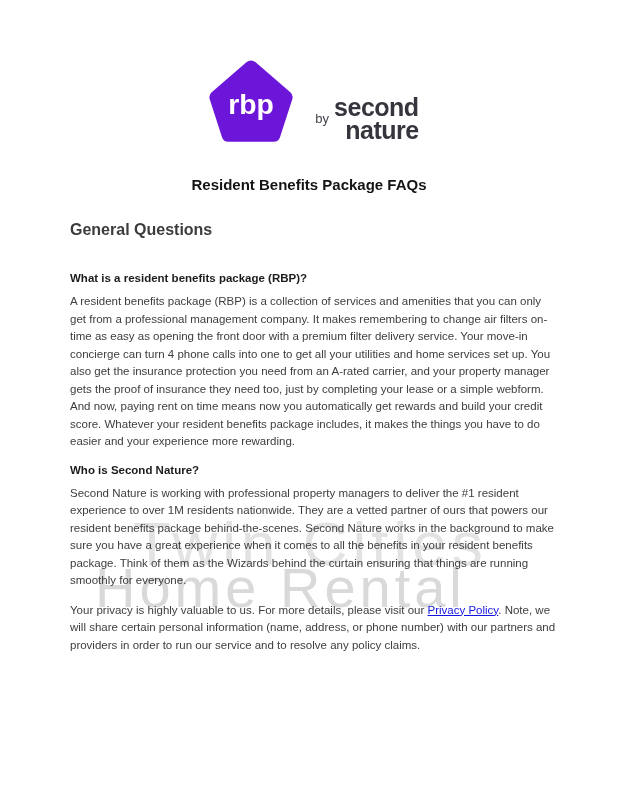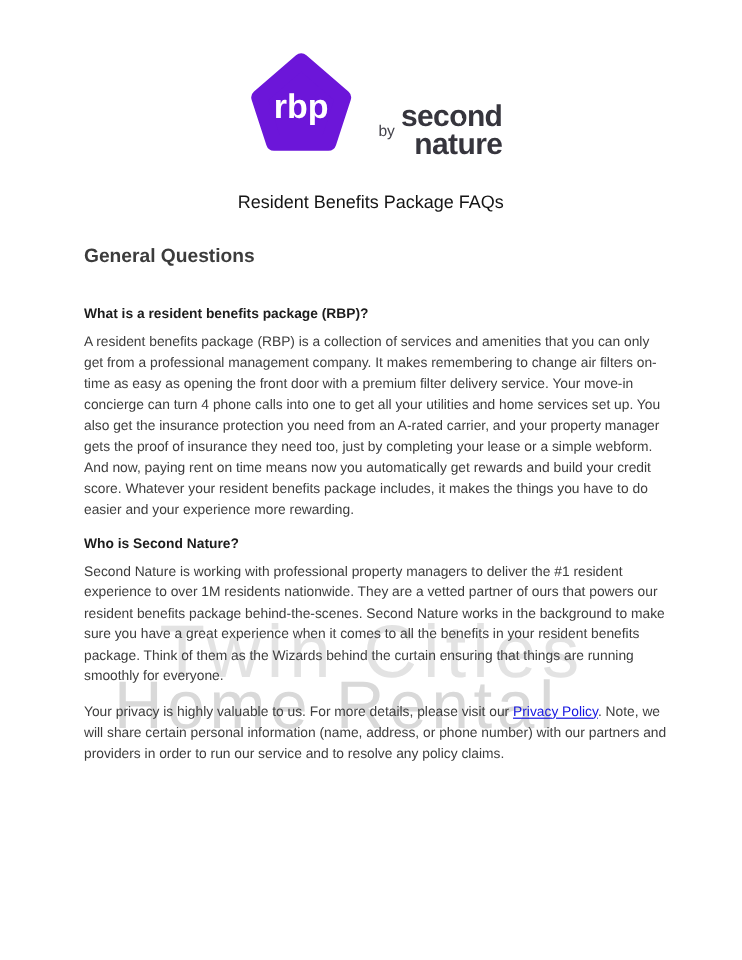--- a/index.html
+++ b/index.html
@@ -28,22 +28,21 @@
   }
   .wm1 { top: 497px; left: 133px; font-size: 62px; letter-spacing: 5px; color: #e3e3e3; margin-top: 16px; }
   .wm2 { top: 560px; left: 95px;  font-size: 56px; letter-spacing: 4px; color: #d9d9d9; }
 
   
   .content { position: relative; z-index: 1; }
 
   .logo-row {
     display: flex;
     justify-content: center;
-    align-items: center;
-    padding-top: 34px;
+    padding-top: 50px;
     gap: 12px;
   }
   .logo-mark { width: 104px; height: 104px; display: block; }
 
   .byline { display: flex; align-items: flex-start; margin-top: 46px; }
   .by-label {
     font-size: 13px;
     color: #45444c;
     margin-top: 15px;
     margin-right: 5px;
@@ -65,21 +64,21 @@
     top: 10px;
     font-size: 9px;
     line-height: 9px;
     color: #ffffff;
   }
 
   .doc-title {
     margin: 22px 0 16px 0;
     text-align: center;
     font-size: 15px;
-    font-weight: 400;
+    font-weight: 700;
     color: #141414;
   }
 
   .doc-body {
     width: 488px;
     margin-left: 70px;
   }
   .section-heading {
     margin: 28px 0 0 0;
     font-size: 16px;

